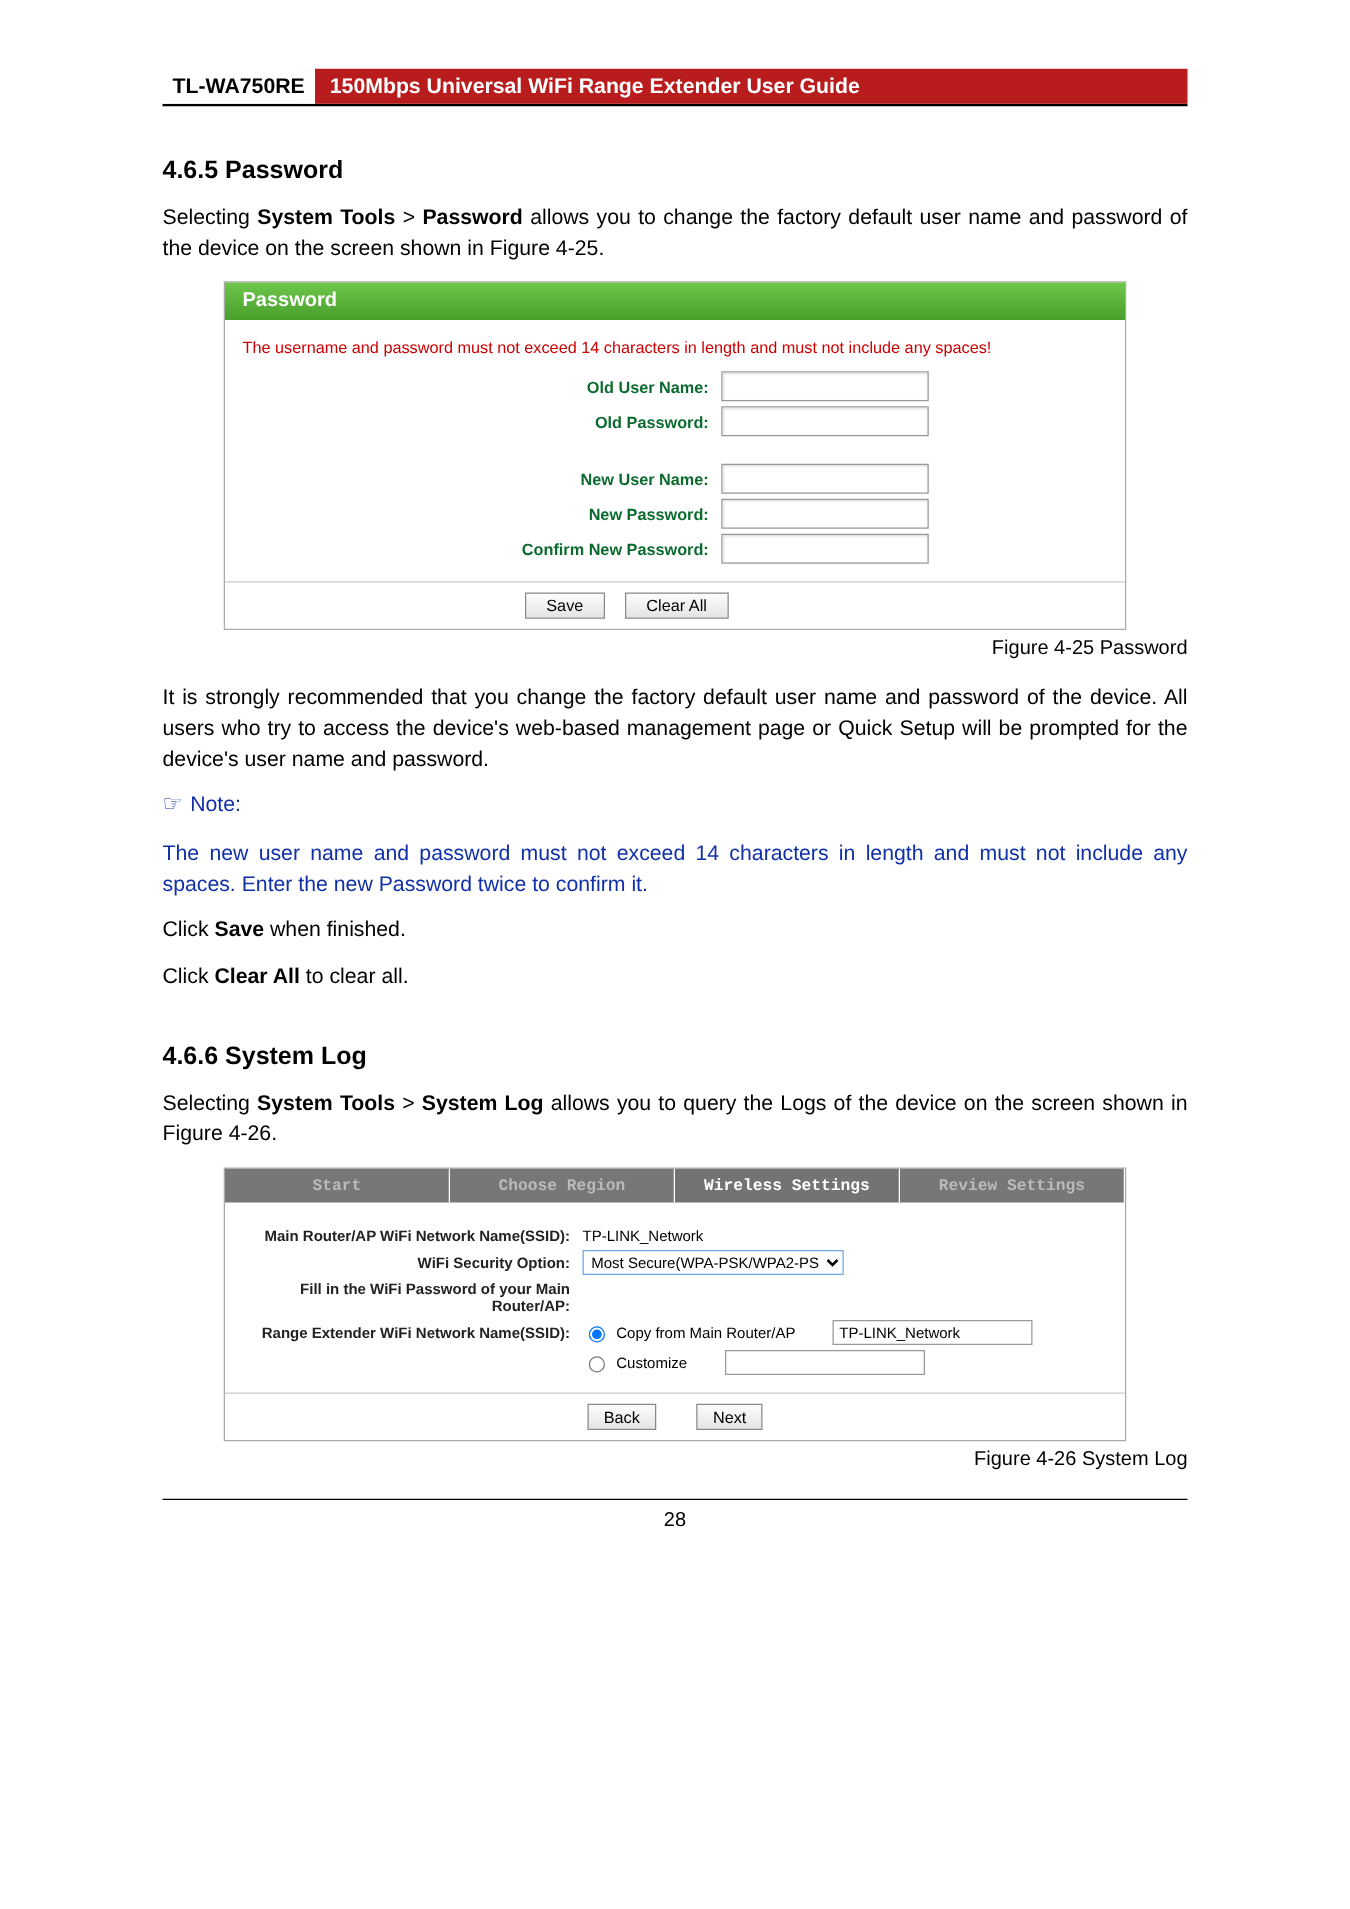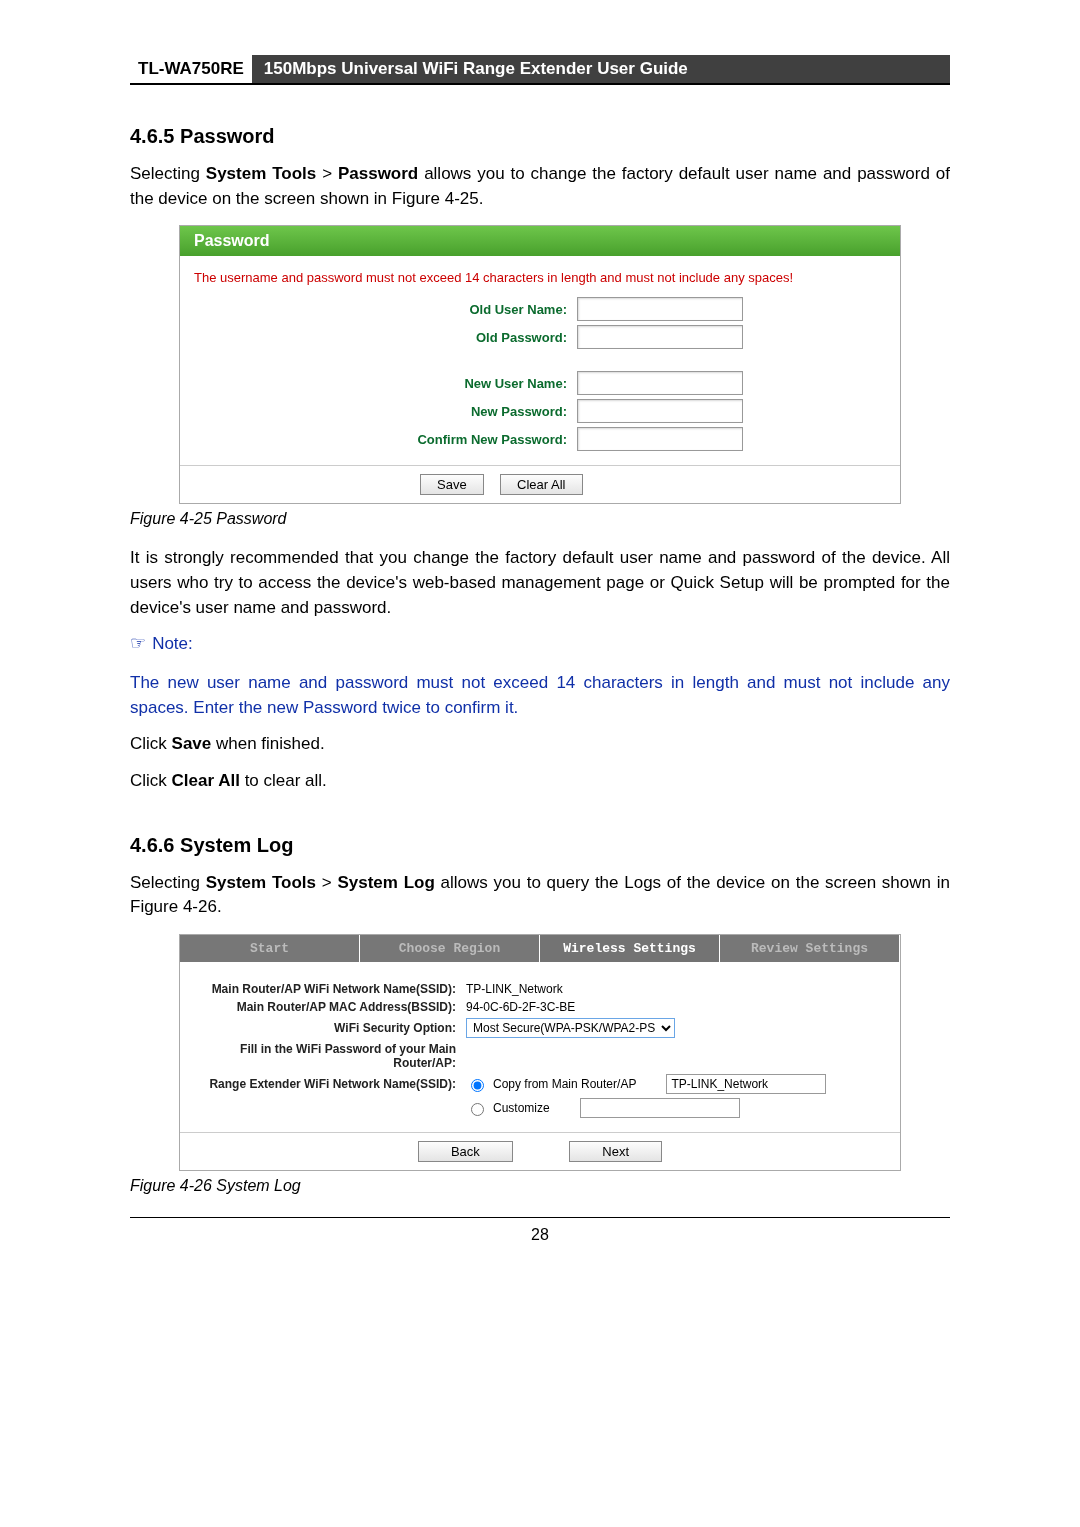--- a/index.html
+++ b/index.html
@@ -24,21 +24,21 @@
     width: 100%;
   }
   .model-box {
     background: #fff;
     color: #000;
     font-weight: bold;
     padding: 4px 8px;
     font-size: 17px;
   }
   .title-box {
-    background: #404040;
+    background: #b91c1c;
     color: #fff;
     font-weight: bold;
     padding: 4px 12px;
     font-size: 17px;
     flex: 1;
   }
   .section-heading {
     font-weight: bold;
     font-size: 20px;
     margin-top: 40px;
@@ -99,24 +99,23 @@
   }
   .btn {
     background: linear-gradient(#fdfdfd,#e4e4e4);
     border: 1px solid #888;
     padding: 2px 16px;
     font-size: 13px;
     margin-right: 12px;
     cursor: pointer;
   }
   .fig-caption {
-    text-align: left;
+    text-align: right;
     font-size: 16px;
     margin-bottom: 18px;
-    font-style: italic;
   }
   .note-head {
     color: #1030a8;
     font-weight: normal;
     font-size: 17px;
     margin-bottom: 6px;
   }
   .note-head .hand { margin-right: 6px; font-size:18px; }
   .note-text {
     color: #1030a8;
@@ -171,21 +170,21 @@
     border: 1px solid #999;
     margin-left: 30px;
     padding: 0 4px;
     font-size: 12px;
   }
   .wizard-footer {
     border-top: 1px solid #ccc;
     text-align: center;
     padding: 8px 0;
   }
-  .wizard-footer .btn { margin: 0 26px; padding:2px 32px; }
+  .wizard-footer .btn { margin: 0 14px; padding:2px 12px; }
   .page-number {
     text-align: center;
     font-size: 16px;
     margin-top: 22px;
     border-top: 1px solid #000;
     padding-top: 8px;
   }
 </style>
 </head>
 <body>
@@ -264,24 +263,20 @@
         <div class="tab tab-dim">Choose Region</div>
         <div class="tab tab-active">Wireless Settings</div>
         <div class="tab tab-dim">Review Settings</div>
       </div>
       <div class="wizard-body">
         <div class="wrow">
           <span class="wlbl">Main Router/AP WiFi Network Name(SSID):</span>
           <span class="wval">TP-LINK_Network</span>
         </div>
         <div class="wrow">
-          <span class="wlbl">Main Router/AP MAC Address(BSSID):</span>
-          <span class="wval">94-0C-6D-2F-3C-BE</span>
-        </div>
-        <div class="wrow">
           <span class="wlbl">WiFi Security Option:</span>
           <select class="wselect">
             <option>Most Secure(WPA-PSK/WPA2-PS</option>
           </select>
         </div>
         <div class="wrow">
           <span class="wlbl">Fill in the WiFi Password of your Main Router/AP:</span>
         </div>
         <div class="wrow">
           <span class="wlbl">Range Extender WiFi Network Name(SSID):</span>

